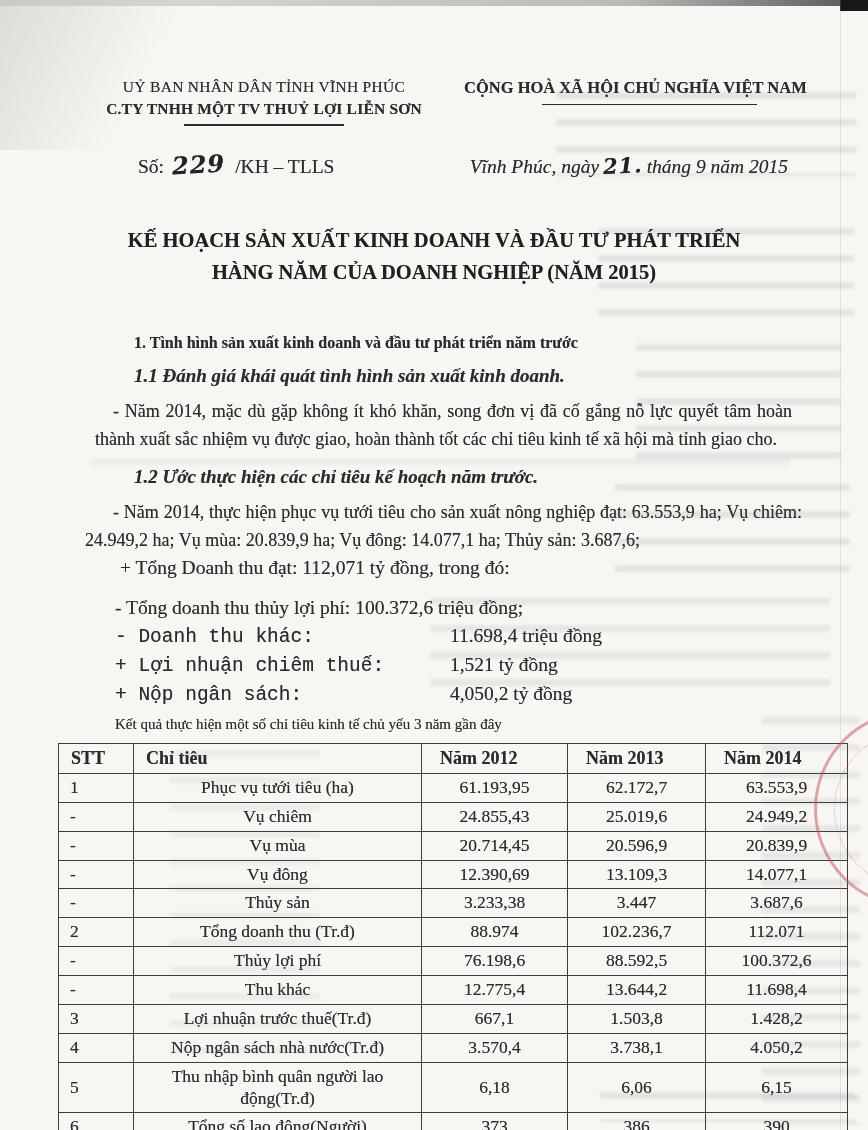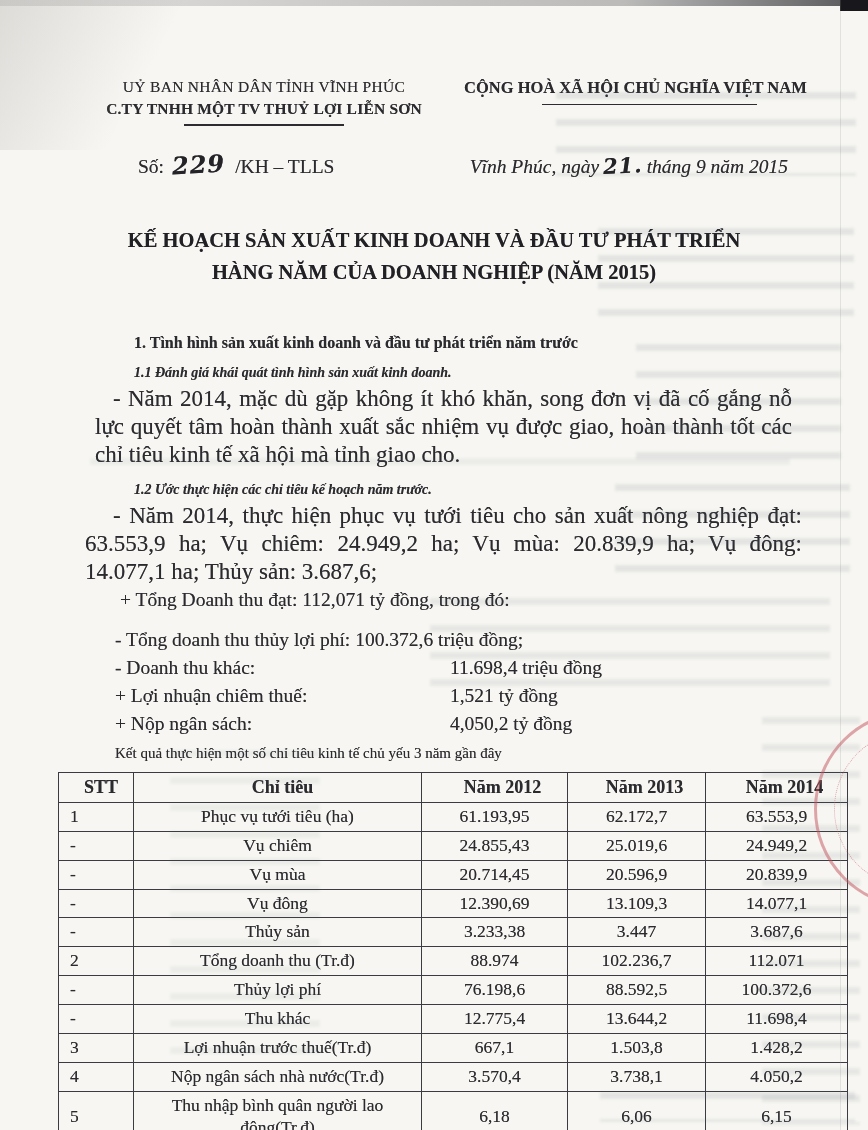--- a/index.html
+++ b/index.html
@@ -39,33 +39,33 @@
   .ref-no{font-size:19.5px;}
   .handwritten{display:inline-block;font-family:"DejaVu Serif",serif;font-weight:700;font-style:italic;
     font-size:24px;letter-spacing:1px;transform:rotate(-3deg);margin:0 10px 0 8px;color:#232328;}
   .dateline{margin-left:auto;margin-right:40px;font-style:italic;font-size:19.5px;}
   .dateline .handwritten{font-size:21px;margin:0 4px;}
   
   .doc-title{margin:46px auto 4px;width:680px;text-align:center;font-weight:700;font-size:20.5px;
     line-height:1.55;color:#202025;}
   
   .h-sec{margin:46px 70px 0 134px;font-weight:700;font-size:16px;}
-  .h-sub{margin:13px 70px 0 134px;font-weight:700;font-style:italic;font-size:14px;}
-  .para{margin:4px 76px 0 95px;font-size:23px;line-height:28px;text-align:justify;}
+  .h-sub{margin:13px 70px 0 134px;font-weight:700;font-style:italic;font-size:19px;}
+  .para{margin:10px 76px 0 95px;font-size:18px;line-height:28px;text-align:justify;}
   .para.p1{text-indent:18px;}
   .para.p2{margin-left:85px;margin-right:66px;text-indent:28px;}
   .fin-line{margin:0 70px 12px 120px;font-size:19.5px;line-height:28px;}
   .fin-pair{margin:0 70px 0 115px;font-size:19.5px;line-height:28px;}
-  .fin-pair .lbl{display:inline-block;width:330px;}
+  .fin-pair .lbl{display:inline-block;width:330px;font-family:Liberation Mono, monospace;}
   .tbl-caption{margin:1px 70px 0 115px;font-size:15px;line-height:28px;}
   
   .doc-table{border-collapse:collapse;table-layout:fixed;width:696px;margin:5px 0 0 58px;
     font-size:17.5px;line-height:1.25;}
   .doc-table th,.doc-table td{border:1.5px solid #3b3b41;padding:3px 2px;vertical-align:middle;}
-  .doc-table th{font-size:18px;font-weight:700;text-align:center;padding-left:12px;}
+  .doc-table th{font-size:18px;font-weight:700;text-align:left;padding-left:12px;}
   .doc-table th:nth-child(1){width:60px;}
   .doc-table th:nth-child(2){width:273px;}
   .doc-table th:nth-child(3){width:125px;padding-left:18px;}
   .doc-table th:nth-child(4){width:117px;padding-left:18px;}
   .doc-table th:nth-child(5){width:121px;padding-left:18px;}
   .doc-table td.c0{text-align:left;padding-left:11px;}
   .doc-table td.c1,.doc-table td.c2,.doc-table td.c3,.doc-table td.c4{text-align:center;}
 </style>
 </head>
 <body>

